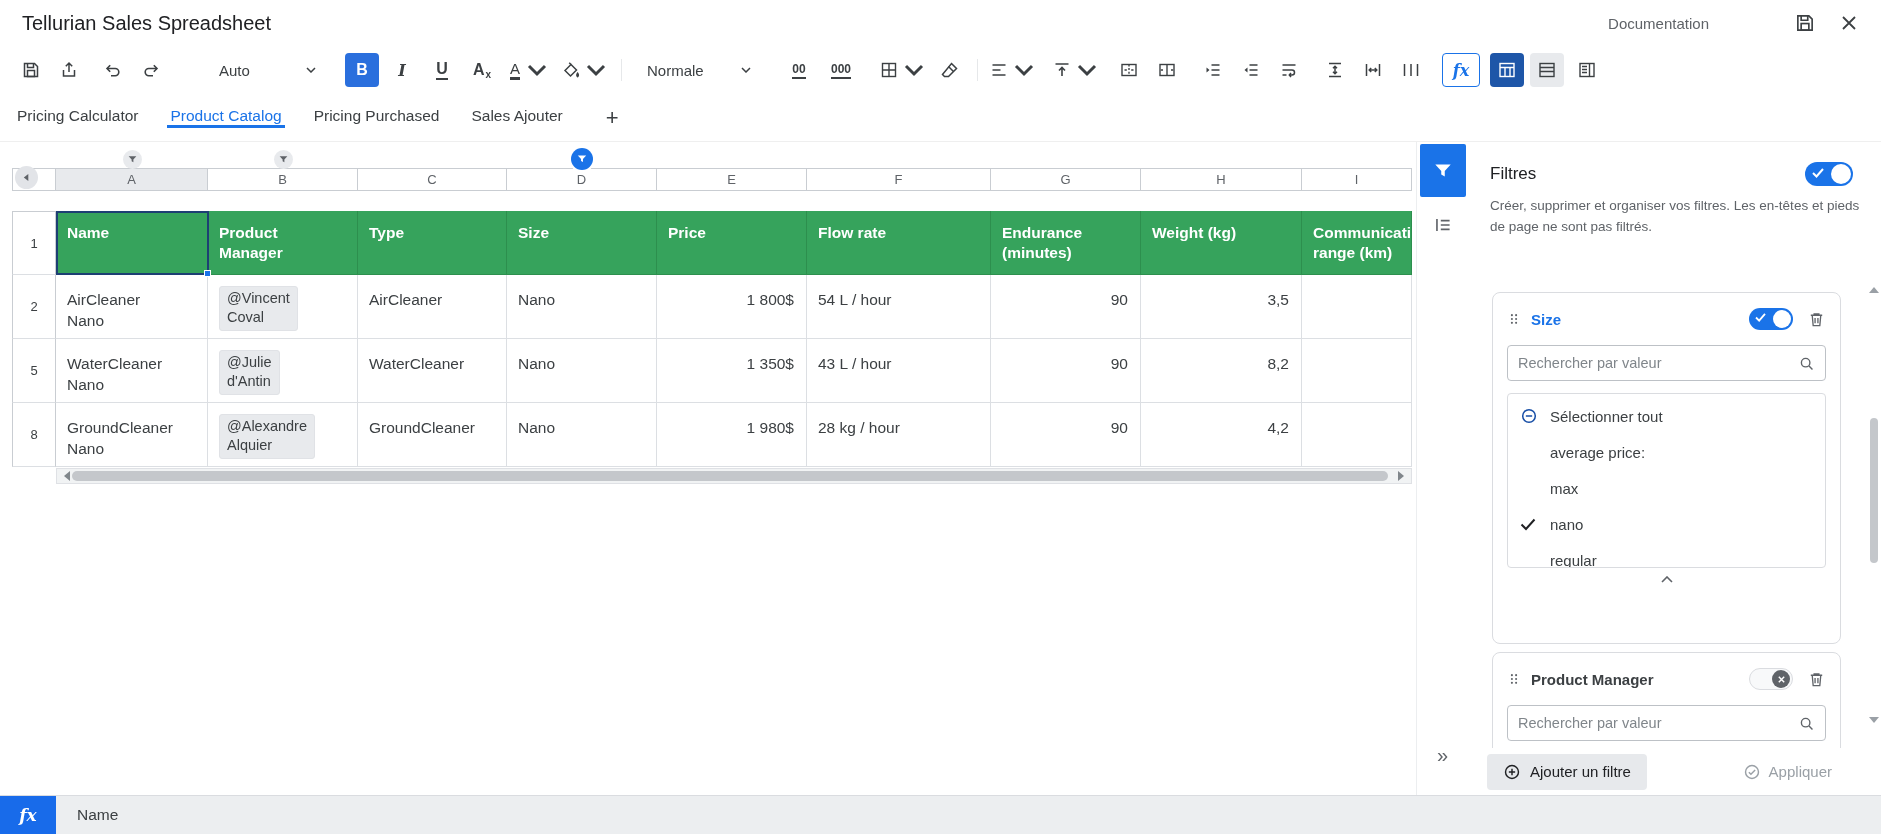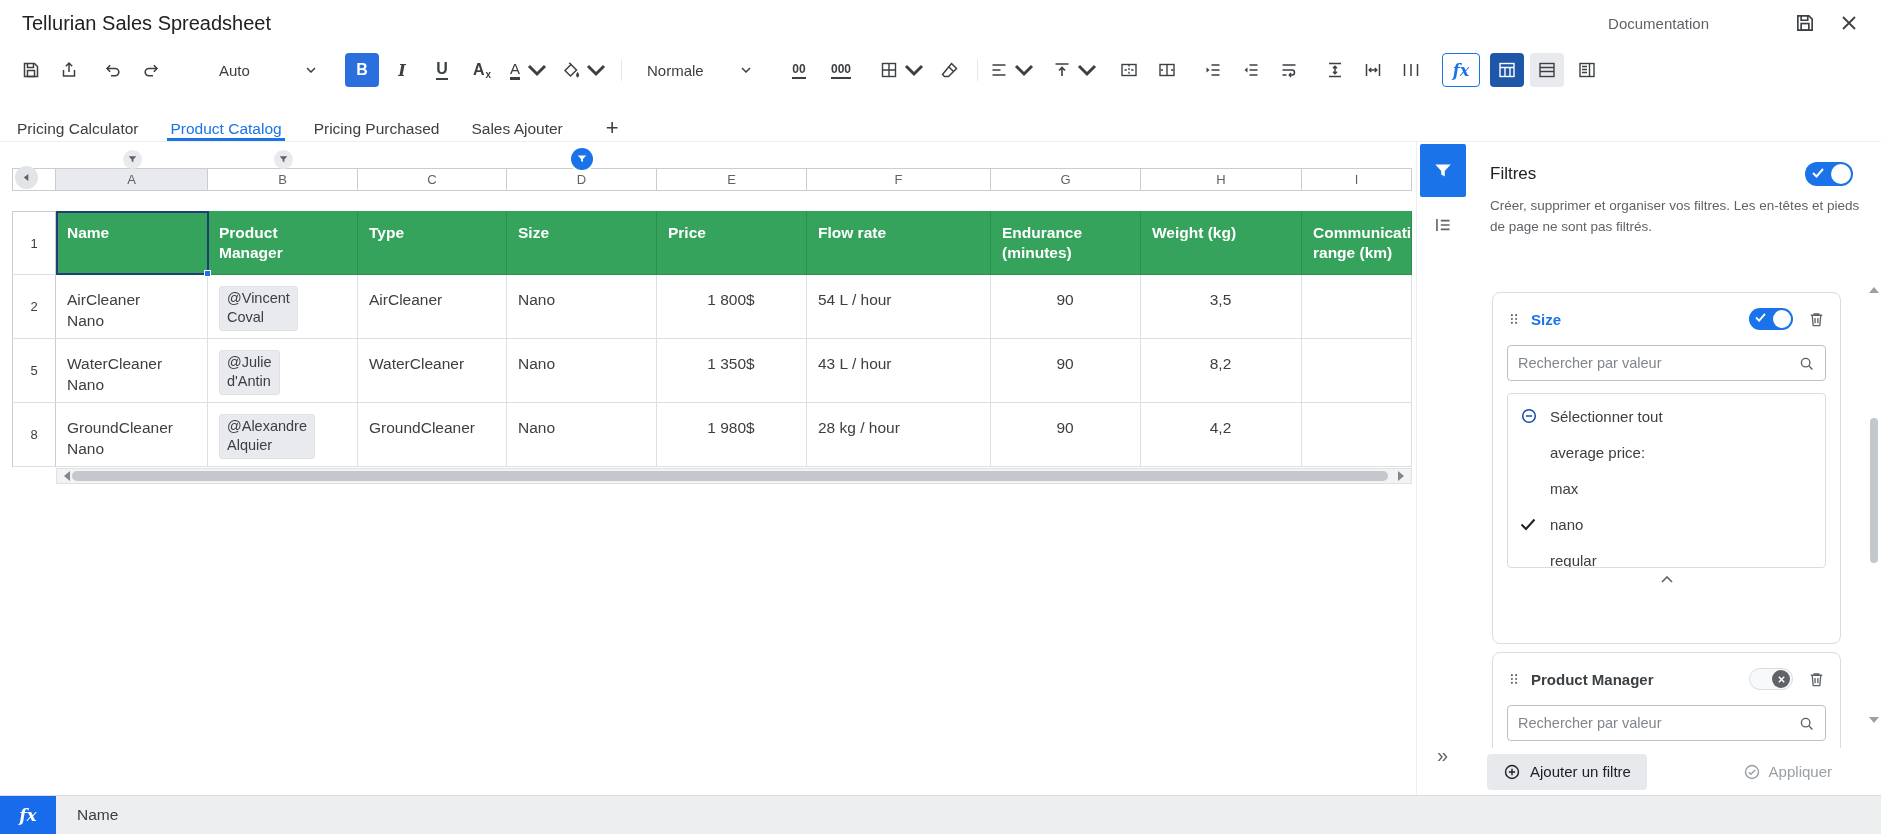--- a/index.html
+++ b/index.html
@@ -25,21 +25,21 @@
 .chev{margin-left:10px}
 .sep{width:1px;height:22px;background:#e6e8ea;margin-left:10px}
 .underbar{border-bottom:3px solid #3c4043;padding-bottom:1px;line-height:1}
 .numfmt{font-size:12px;font-weight:700;border-bottom:2px solid #3c4043;padding-bottom:1px}
 .fxbtn{border:1.5px solid #1a73e8;color:#1a73e8;background:#fff;font-style:italic;font-family:"DejaVu Serif",serif;font-size:16px;font-weight:700;min-width:38px}
 .tablebtn{background:#1e56a8}
 .stylebtn{background:#e8eaed}
 .subx{font-size:10px;font-weight:700;margin-left:1px;margin-top:8px}
 
 
-.tabsbar{position:absolute;top:94px;left:0;width:100%;height:48px;display:flex;align-items:flex-end;padding-left:14px;border-bottom:1px solid #efefef}
+.tabsbar{position:absolute;top:94px;left:0;width:100%;height:48px;display:flex;align-items:center;padding-left:14px;border-bottom:1px solid #efefef}
 .tab{display:flex;align-items:center;margin-right:26px;font-size:15.5px;color:#3c4043;border-bottom:3px solid transparent;padding:0 3px;cursor:pointer}
 .tab.active{color:#1a73e8;border-bottom-color:#1a73e8;font-weight:500}
 .tab-add{display:flex;align-items:center;font-size:22px;color:#3c4043;margin-left:8px;cursor:pointer;padding:0 6px}
 
 
 .w0{width:44px}.w1{width:152px}.w2{width:150px}.w3{width:149px}.w4{width:150px}.w5{width:150px}.w6{width:184px}.w7{width:150px}.w8{width:161px}.w9{width:110px}
 .chead-row{position:absolute;left:12px;top:168px;display:flex;height:23px;z-index:2}
 .chead{border-top:1px solid #c9cdd2;border-bottom:1px solid #c9cdd2;border-right:1px solid #c9cdd2;background:#fff;display:flex;align-items:center;justify-content:center;font-size:13px;color:#5f6368;cursor:pointer}
 .chead.first{border-left:1px solid #c9cdd2}
 .chead.selected{background:#e8eaed}
@@ -47,21 +47,21 @@
 .badge{position:absolute;top:150px;width:19px;height:19px;border-radius:50%;background:#e8eaed;color:#5f6368;display:flex;align-items:center;justify-content:center;z-index:7;cursor:pointer}
 .badge svg{width:11px;height:11px}
 .badge.active{width:22px;height:22px;top:148px;background:#1a73e8;color:#fff;box-shadow:0 0 0 2px #fff}
 .badge.active svg{width:12px;height:12px}
 .trow{position:absolute;left:12px;display:flex;z-index:1}
 .rownum{width:44px;background:#fff;border-left:1px solid #c9cdd2;border-right:1px solid #c9cdd2;border-bottom:1px solid #dcdfe3;display:flex;align-items:center;justify-content:center;font-size:13px;color:#3c4043;cursor:pointer}
 .hrow .rownum{border-top:1px solid #c9cdd2}
 .cell{overflow:hidden;white-space:pre-line;cursor:cell}
 .hrow .cell{background:#36a35c;color:#fff;font-weight:700;font-size:15.5px;line-height:1.32;border-right:1px solid #2d8f4e;border-bottom:1px solid #2d8f4e;padding:12px 14px 0 11px;position:relative}
 .drow .cell{background:#fff;border-right:1px solid #dcdfe3;border-bottom:1px solid #dcdfe3;font-size:15.5px;color:#3c4043;line-height:1.36;padding:14px 12px 0 11px}
-.drow .cell.num{text-align:center}
+.drow .cell.num{text-align:right}
 .chip{display:inline-block;background:#e8eaed;border:1px solid #e0e2e6;border-radius:3px;padding:2px 7px 3px;font-size:14.5px;line-height:1.32;white-space:pre-line;margin-top:-3px}
 .sel-overlay{position:absolute;left:56px;top:211px;width:153px;height:64px;border:2px solid #1d3f73;z-index:3;pointer-events:none}
 .fill-handle{position:absolute;right:-4px;bottom:-4px;width:7px;height:7px;background:#1a73e8;border:1px solid #fff}
 
 .hscroll{position:absolute;left:56px;top:468px;width:1356px;height:16px;background:#f1f3f4;border:1px solid #dfe1e5;display:flex;align-items:center}
 .arr-l{width:0;height:0;border:5px solid transparent;border-right:6px solid #80868b;margin-left:2px;cursor:pointer}
 .arr-r{width:0;height:0;border:5px solid transparent;border-left:6px solid #80868b;margin-left:auto;margin-right:2px;cursor:pointer}
 .hthumb{position:absolute;left:15px;top:2px;height:10px;width:1316px;background:#c4c7cb;border-radius:5px;cursor:grab}
 
 

